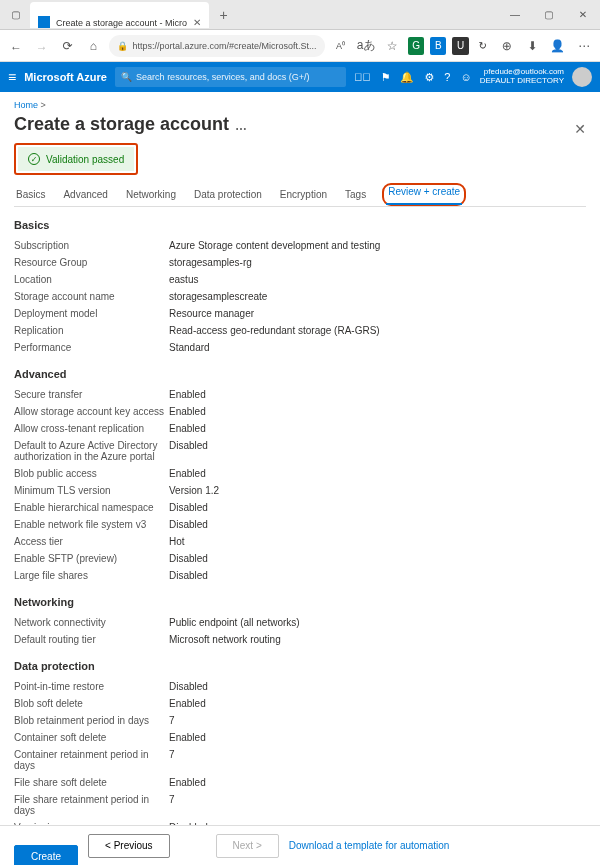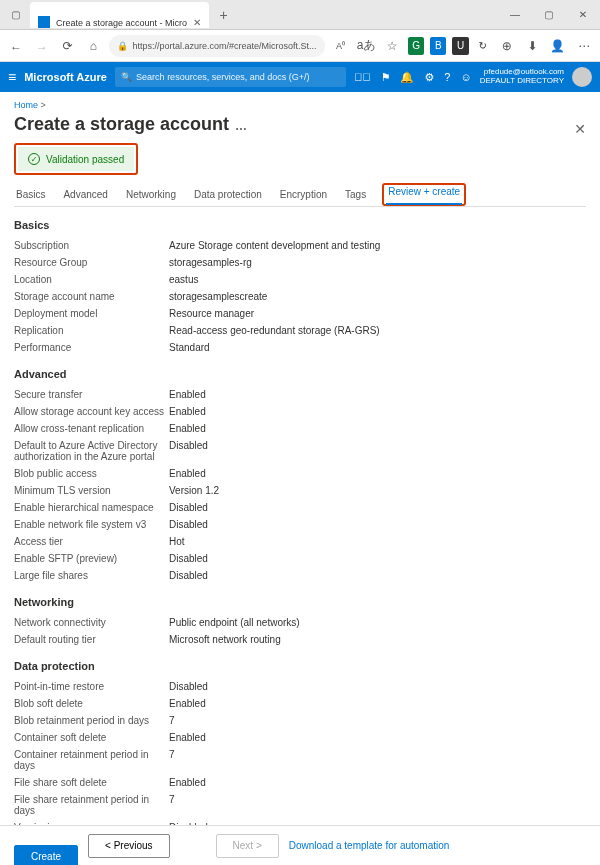--- a/index.html
+++ b/index.html
@@ -34,21 +34,21 @@
 .crumb span.sep { color: #666; }
 .titlerow { display: flex; align-items: center; }
 .pgtitle { font-size: 18px; font-weight: 600; margin-bottom: 8px; flex: 1; }
 .closex { color: #666; font-size: 14px; cursor: pointer; }
 .valbox { border: 2px solid #d83b01; border-radius: 3px; padding: 2px; display: inline-block; margin-bottom: 8px; }
 .valinner { background: #e8f5e8; padding: 6px 10px; display: flex; align-items: center; gap: 6px; font-size: 10px; color: #107c10; }
 .valchk { width: 12px; height: 12px; border: 1.5px solid #107c10; border-radius: 50%; display: flex; align-items: center; justify-content: center; font-size: 8px; }
 .tabs { display: flex; gap: 14px; border-bottom: 1px solid #ddd; margin-bottom: 10px; font-size: 10px; }
 .tab { padding: 6px 2px; cursor: pointer; color: #555; }
 .tab.active { color: #0078d4; border-bottom: 2px solid #0078d4; }
-.hlbox { border: 2px solid #d83b01; border-radius: 3px; padding: 1px 2px; }
+.hlbox { border: 2px solid #d83b01; border-radius: 9px; padding: 1px 2px; }
 .sect { margin: 12px 0 6px; font-weight: 600; font-size: 11px; }
 .row { display: flex; padding: 3px 0; font-size: 10px; }
 .row .lbl { width: 155px; color: #555; }
 .row .val { color: #323130; }
 .footer { height: 40px; border-top: 1px solid #ddd; display: flex; align-items: center; padding: 0 14px; gap: 10px; background: #fff; position: absolute; bottom: 0; width: 600px; }
 .btn { height: 24px; padding: 0 16px; font-size: 10px; border: 1px solid #888; background: #fff; cursor: pointer; border-radius: 2px; }
 .btn.primary { background: #0078d4; color: #fff; border-color: #0078d4; margin-top: 22px; }
 .btn.dis { color: #aaa; border-color: #ccc; cursor: default; margin-left: 36px; }
 .dl { color: #0078d4; font-size: 10px; text-decoration: none; cursor: pointer; }
 .dots { color: #666; font-size: 12px; margin-left: 6px; }

